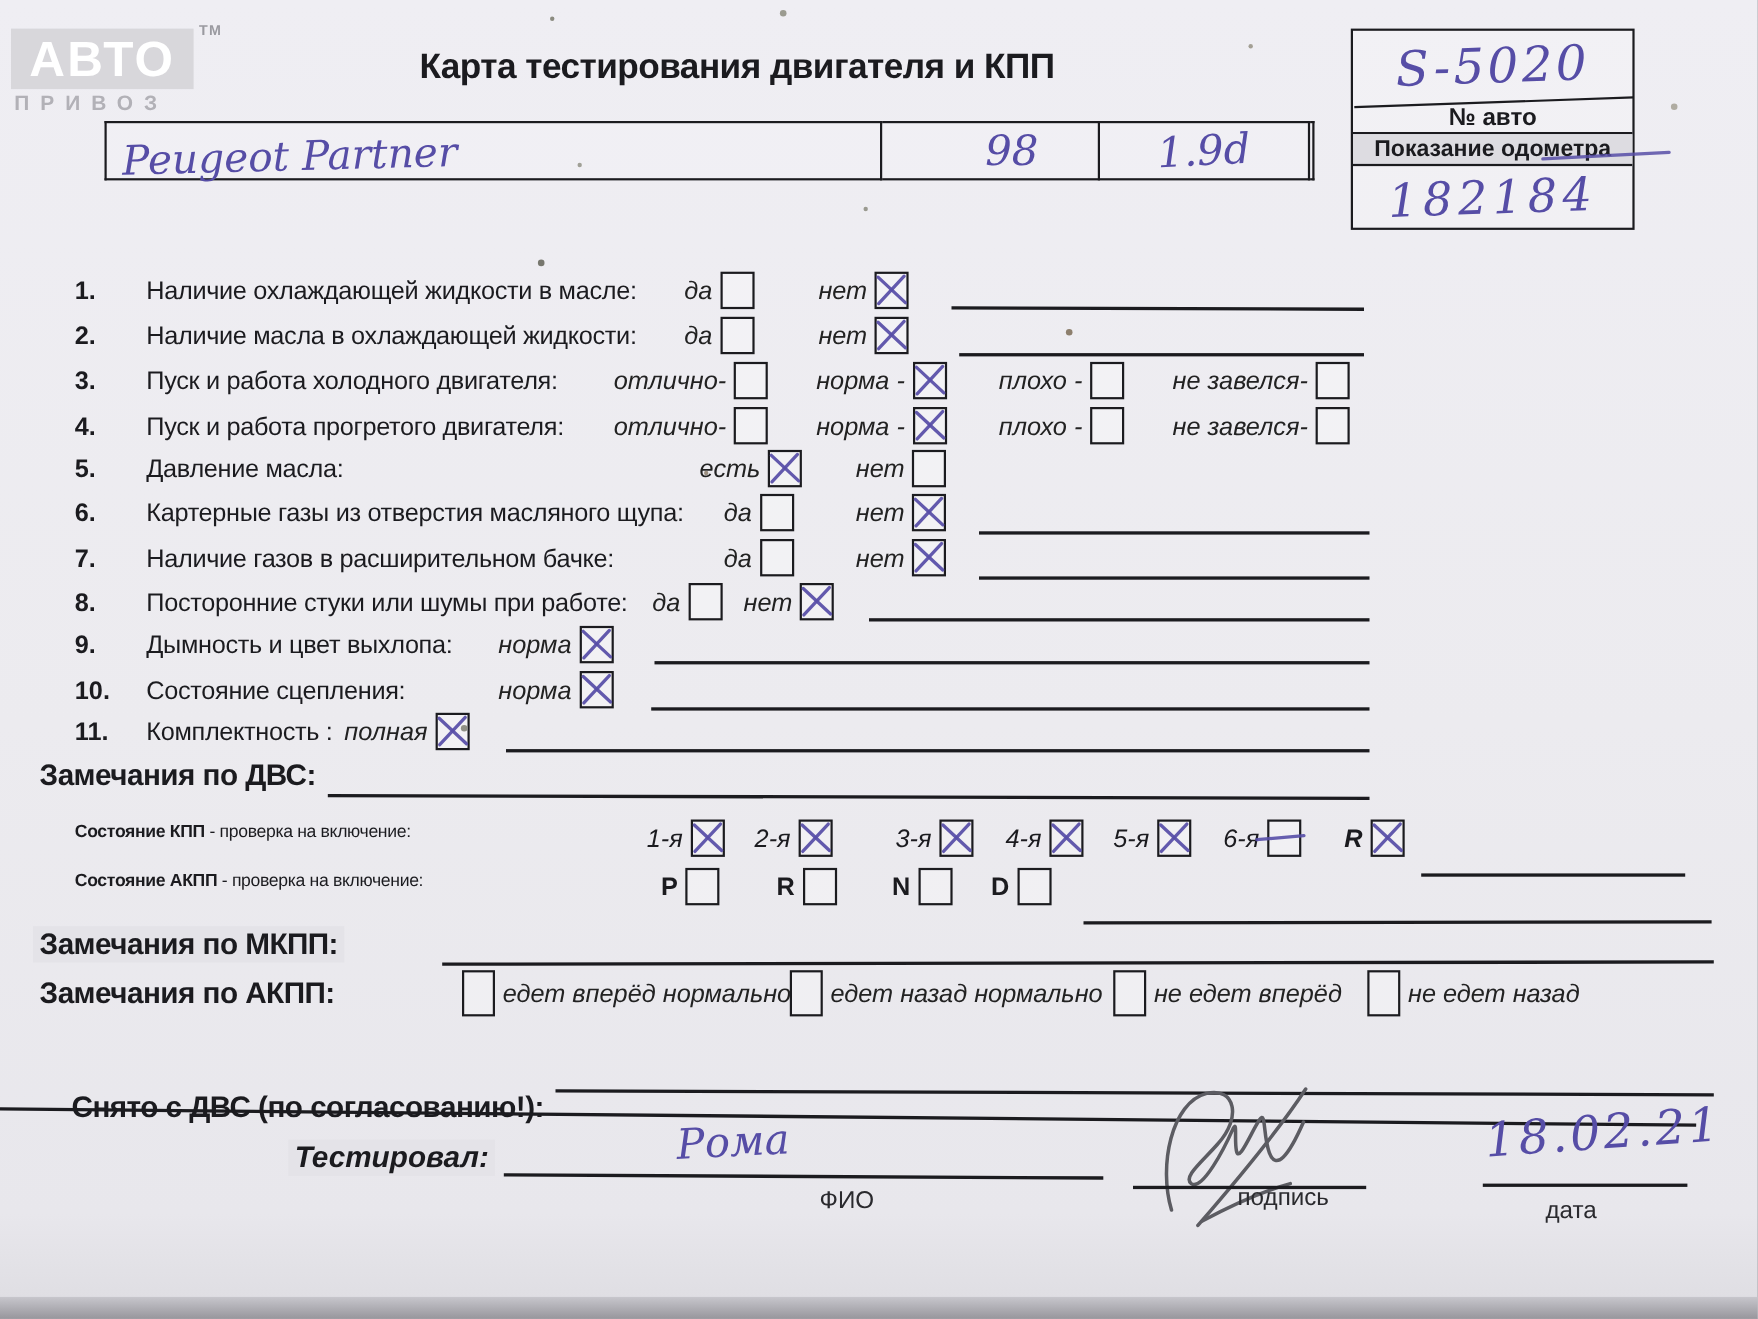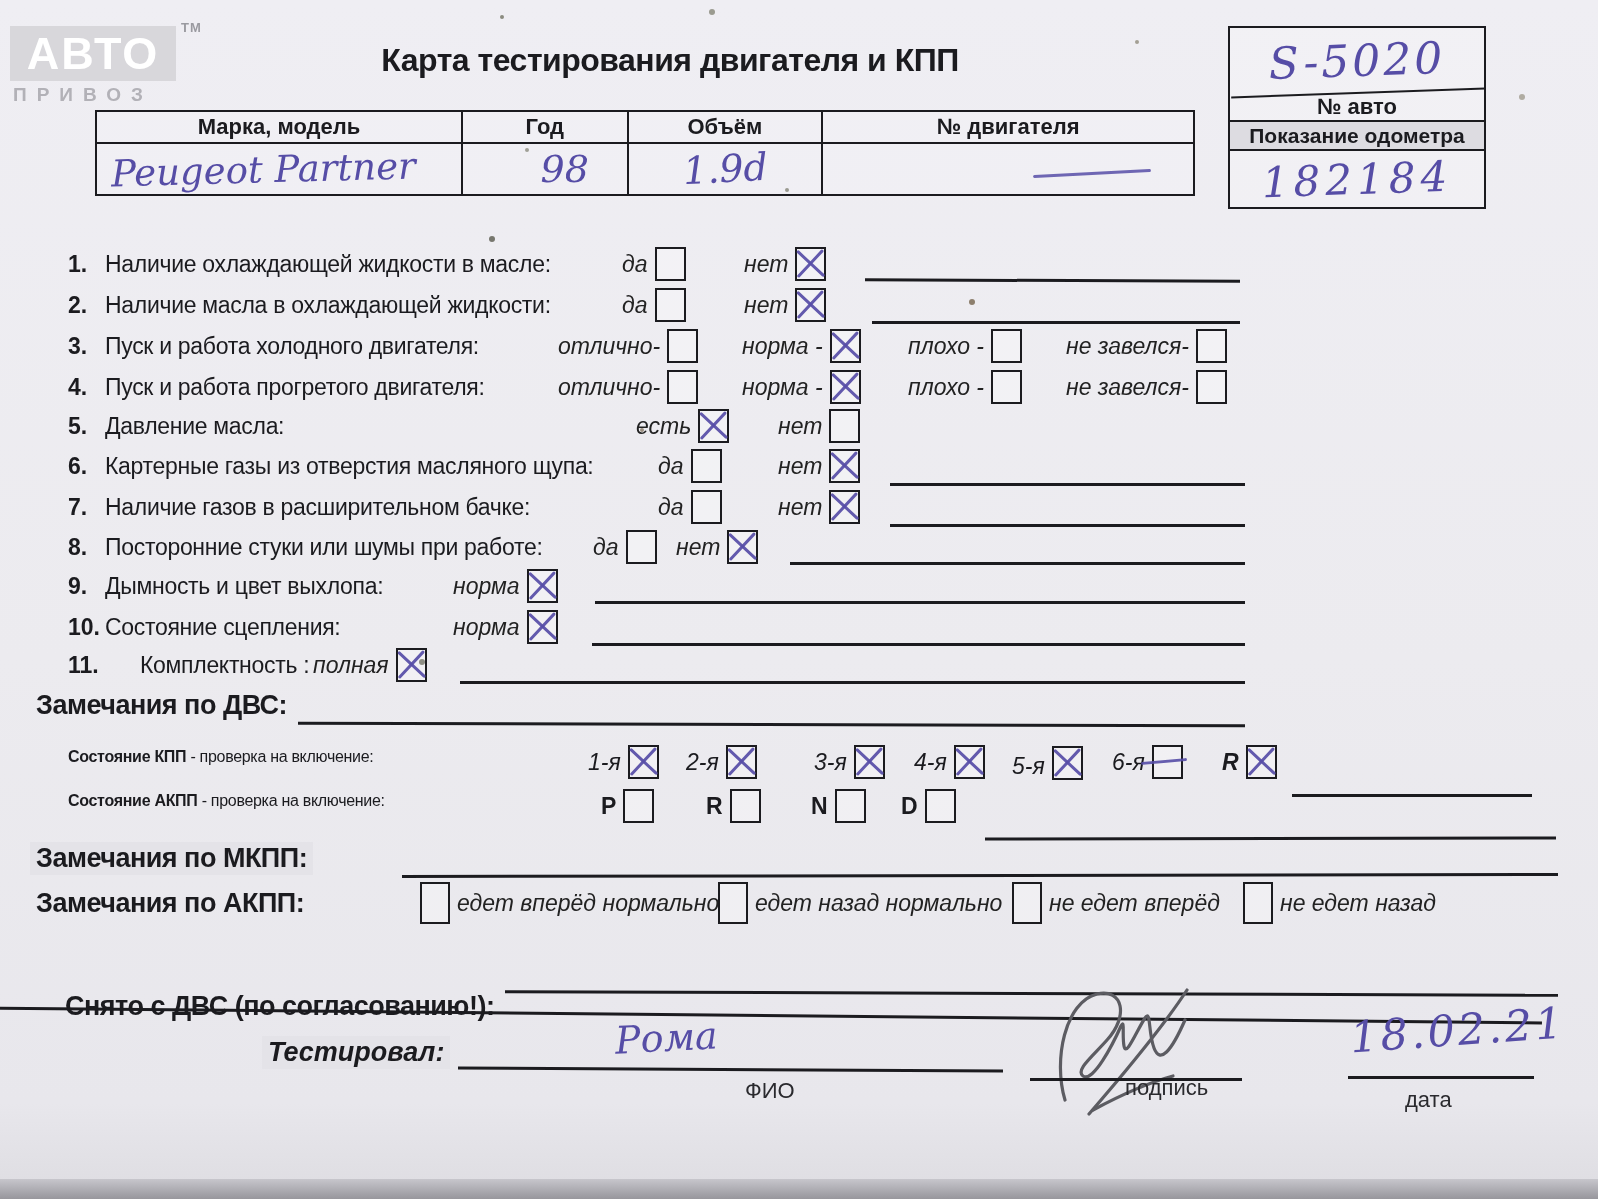--- a/index.html
+++ b/index.html
@@ -31,21 +31,21 @@
   
   .hand{font-family:"DejaVu Serif",serif;font-style:italic;color:#564da6;}
   
   .vtable{left:95px;top:110px;width:1100px;border:2.5px solid #1b1b1f;border-collapse:collapse;background:rgba(255,255,255,0.15);}
   .vtable td{border:2.5px solid #1b1b1f;padding:0;}
   .vhead td{height:30px;text-align:center;font-weight:bold;font-size:22px;}
   .vval td{height:50px;}
   
   .item{position:absolute;left:68px;display:flex;height:36px;align-items:center;}
   .inum{font-weight:bold;font-size:23px;width:37px;flex:none;}
-  .ilab{font-size:23px;letter-spacing:-0.3px;}
+  .ilab{font-size:23px;letter-spacing:-0.3px;margin-left:28px;}
   .opt{position:absolute;display:flex;align-items:center;gap:7px;height:36px;}
   .optlab{font-style:italic;font-size:23px;color:#222;white-space:nowrap;}
   .box{box-sizing:border-box;width:31px;height:34px;border:2.5px solid #1b1b1f;position:relative;flex:none;background:rgba(255,255,255,0.3);}
   .box.tall{width:30px;height:42px;}
   .mark-x::before,.mark-x::after{content:"";position:absolute;left:-5px;width:37px;height:3.4px;background:#574ea7;top:13px;border-radius:3px;opacity:.93;}
   .mark-x::before{transform:rotate(43deg);}
   .mark-x::after{transform:rotate(-47deg);}
   .mark-dash::before{content:"";position:absolute;left:-13px;width:46px;height:3.4px;background:#574ea7;top:13px;border-radius:3px;transform:rotate(-5deg);opacity:.9;}
   .ln{position:absolute;background:#1b1b1f;height:2.6px;}
   
@@ -73,26 +73,20 @@
 
   <div class="abs refbox">
     <div class="refrow ref-val1 hand" style="font-size:44px;transform:rotate(-2deg);letter-spacing:3px;">S-5020</div>
     <div class="refrow ref-lab1">№ авто</div>
     <div class="refrow ref-lab2">Показание одометра</div>
     <div class="refrow ref-val2 hand" style="font-size:42px;letter-spacing:5px;transform:rotate(-2deg);">182184</div>
   </div>
 
   <table class="abs vtable" cellspacing="0">
     <tbody>
-        <tr class="vhead">
-      <td style="width:365px;">Марка, модель</td>
-      <td style="width:165px;">Год</td>
-      <td style="width:195px;">Объём</td>
-      <td style="width:375px;">№ двигателя</td>
-    </tr>
     <tr class="vval">
       <td>
             <div class="hand" style="font-size:37px;padding-left:14px;transform:rotate(-1.5deg);white-space:nowrap;">Peugeot Partner</div>
           </td>
       <td style="text-align:center;">
             <div class="hand" style="font-size:38px;margin-left:40px;">98</div>
           </td>
       <td style="text-align:center;">
             <div class="hand" style="font-size:38px;transform:rotate(-3deg);">1.9d</div>
           </td>
@@ -243,21 +237,21 @@
   <div class="item" style="top:609px;">
     <span class="inum">10.</span>
     <span class="ilab">Состояние сцепления:</span>
   </div>
   <div class="opt" style="left:453px;top:609px;">
       <span class="optlab">норма</span>
       <span class="box mark-x"></span>
     </div>
   <div class="ln" style="left:592px;top:643px;width:653px;"></div>
 
-  <div class="item" style="top:647px;gap:35px;">
+  <div class="item" style="top:647px;">
     <span class="inum">11.</span>
     <span class="ilab">Комплектность :</span>
   </div>
   <div class="opt" style="left:313px;top:647px;">
       <span class="optlab">полная</span>
       <span class="box mark-x"></span>
     </div>
   <div class="ln" style="left:460px;top:681px;width:785px;"></div>
 
   <div class="sec" style="left:36px;top:690px;">Замечания по ДВС:</div>
@@ -275,21 +269,21 @@
       <span class="box mark-x"></span>
     </div>
   <div class="opt" style="left:814px;top:744px;">
       <span class="gl">3-я</span>
       <span class="box mark-x"></span>
     </div>
   <div class="opt" style="left:914px;top:744px;">
       <span class="gl">4-я</span>
       <span class="box mark-x"></span>
     </div>
-  <div class="opt" style="left:1012px;top:744px;align-items:flex-end;">
+  <div class="opt" style="left:1012px;top:744px;">
       <span class="gl">5-я</span>
       <span class="box mark-x"></span>
     </div>
   <div class="opt" style="left:1112px;top:744px;">
       <span class="gl">6-я</span>
       <span class="box mark-dash"></span>
     </div>
   <div class="opt" style="left:1222px;top:744px;">
       <span class="gl" style="font-weight:bold;">R</span>
       <span class="box mark-x"></span>

